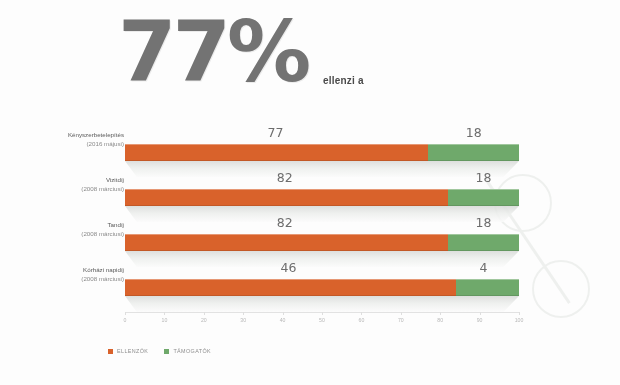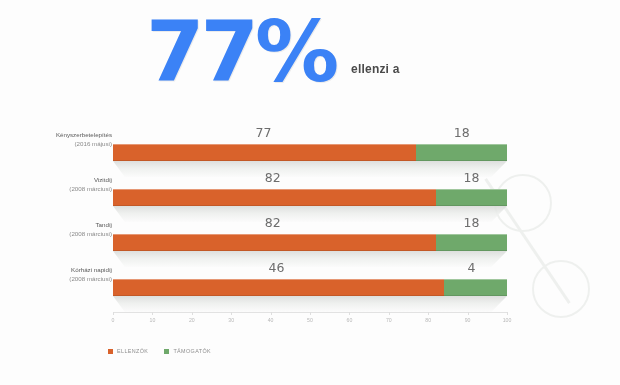--- a/index.html
+++ b/index.html
@@ -23,33 +23,32 @@
   .wm-ring.b{width:54px;height:54px;left:90px;top:110px;}
   .wm-slash{
     position:absolute;left:24px;top:16px;width:3px;height:150px;
     background:#e3e6e3;transform:rotate(-34deg);transform-origin:50% 50%;
     margin-left:60px;
   }
 
   
   .headline{position:absolute;left:118px;top:16px;display:flex;align-items:flex-end;}
   .big-pct{
-    font-size:84px;line-height:.86;font-weight:bold;color:#3b82f6;
+    font-size:84px;line-height:.86;font-weight:bold;color:#737373;
     letter-spacing:-4px;font-family:"DejaVu Sans",sans-serif;
     text-shadow:1px 1px 0 rgba(0,0,0,.07);
-    margin-left:28px;
   }
   .headline-note{
-    margin-left:16px;margin-bottom:10px;
-    font-size:12px;font-weight:bold;color:#4a4a4a;line-height:1.55;
+    margin-left:16px;
+    font-size:10px;font-weight:bold;color:#4a4a4a;line-height:1.55;
     letter-spacing:.2px;max-width:120px;
   }
 
   
-  .chart{position:absolute;left:0;top:122px;width:592px;height:215px;}
+  .chart{position:absolute;left:12px;top:122px;width:592px;height:215px;}
   .rows{position:absolute;left:0;top:0;width:620px;}
   .row{position:relative;height:45px;}
 
   .row-label{
     position:absolute;right:508px;top:9px;width:96px;text-align:right;
     font-size:6.2px;color:#585858;line-height:1.45;
   }
   .row-label .sub{color:#8a8a8a;}
 
   .track{

